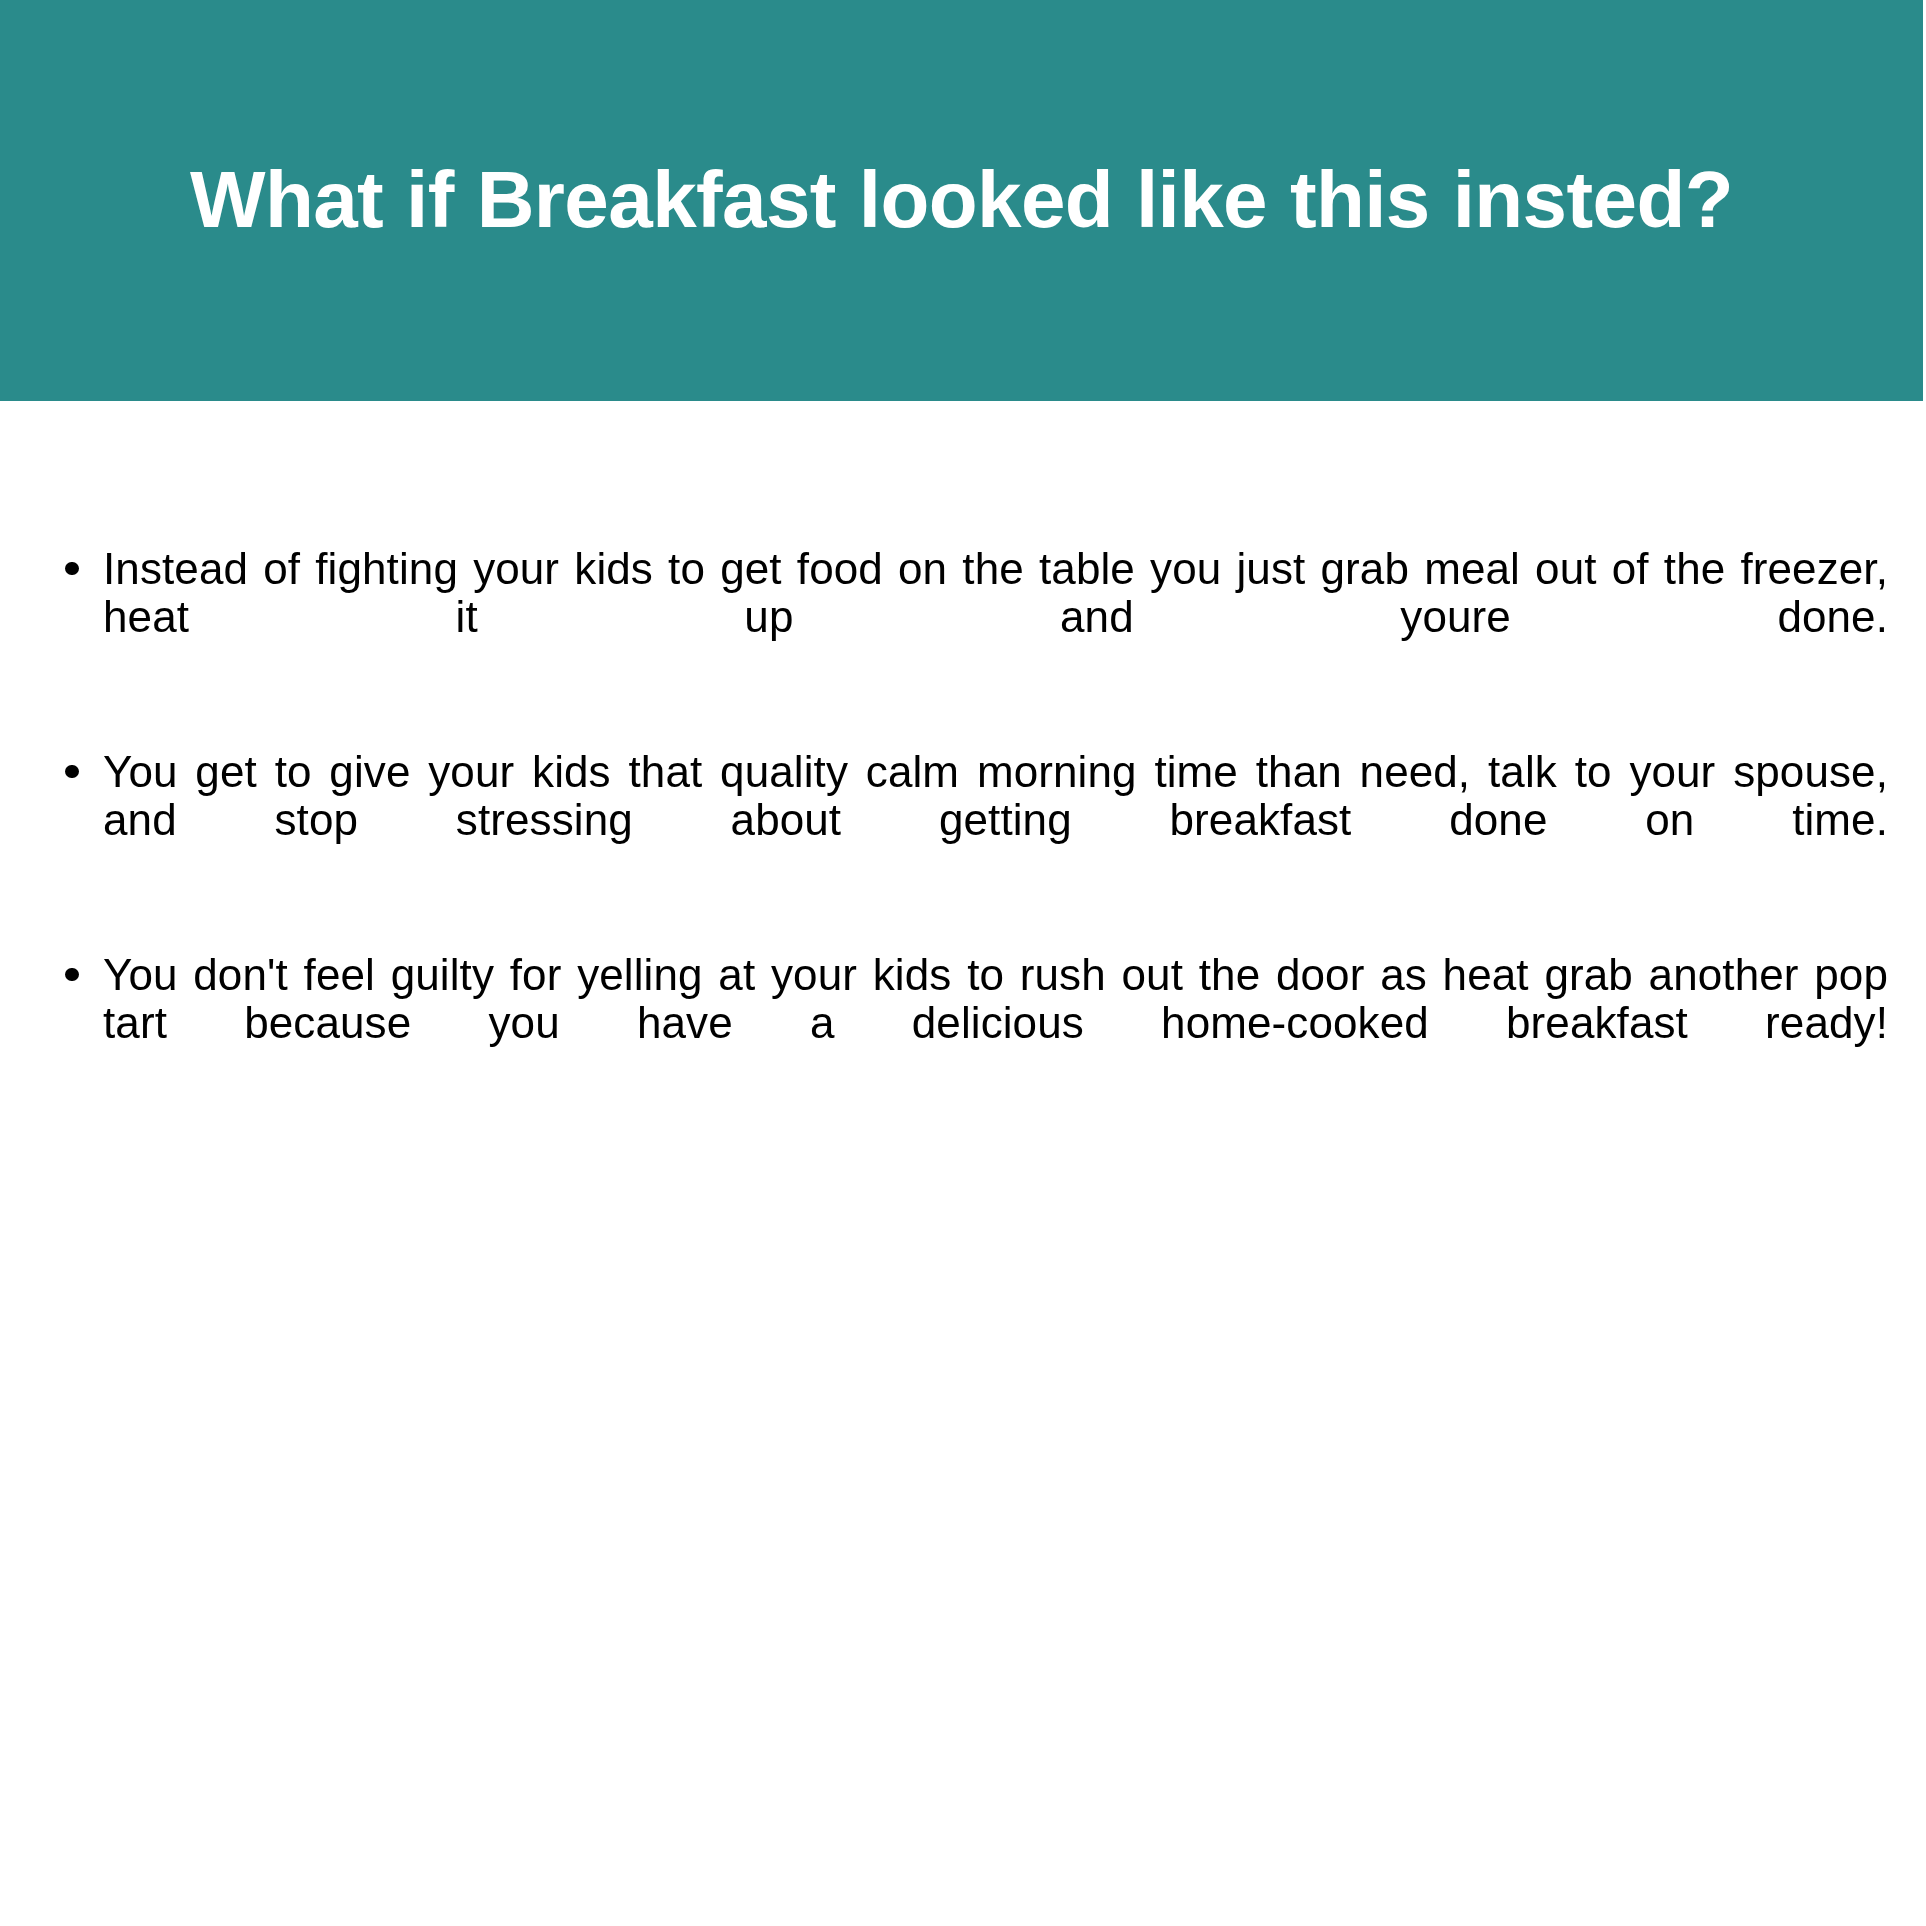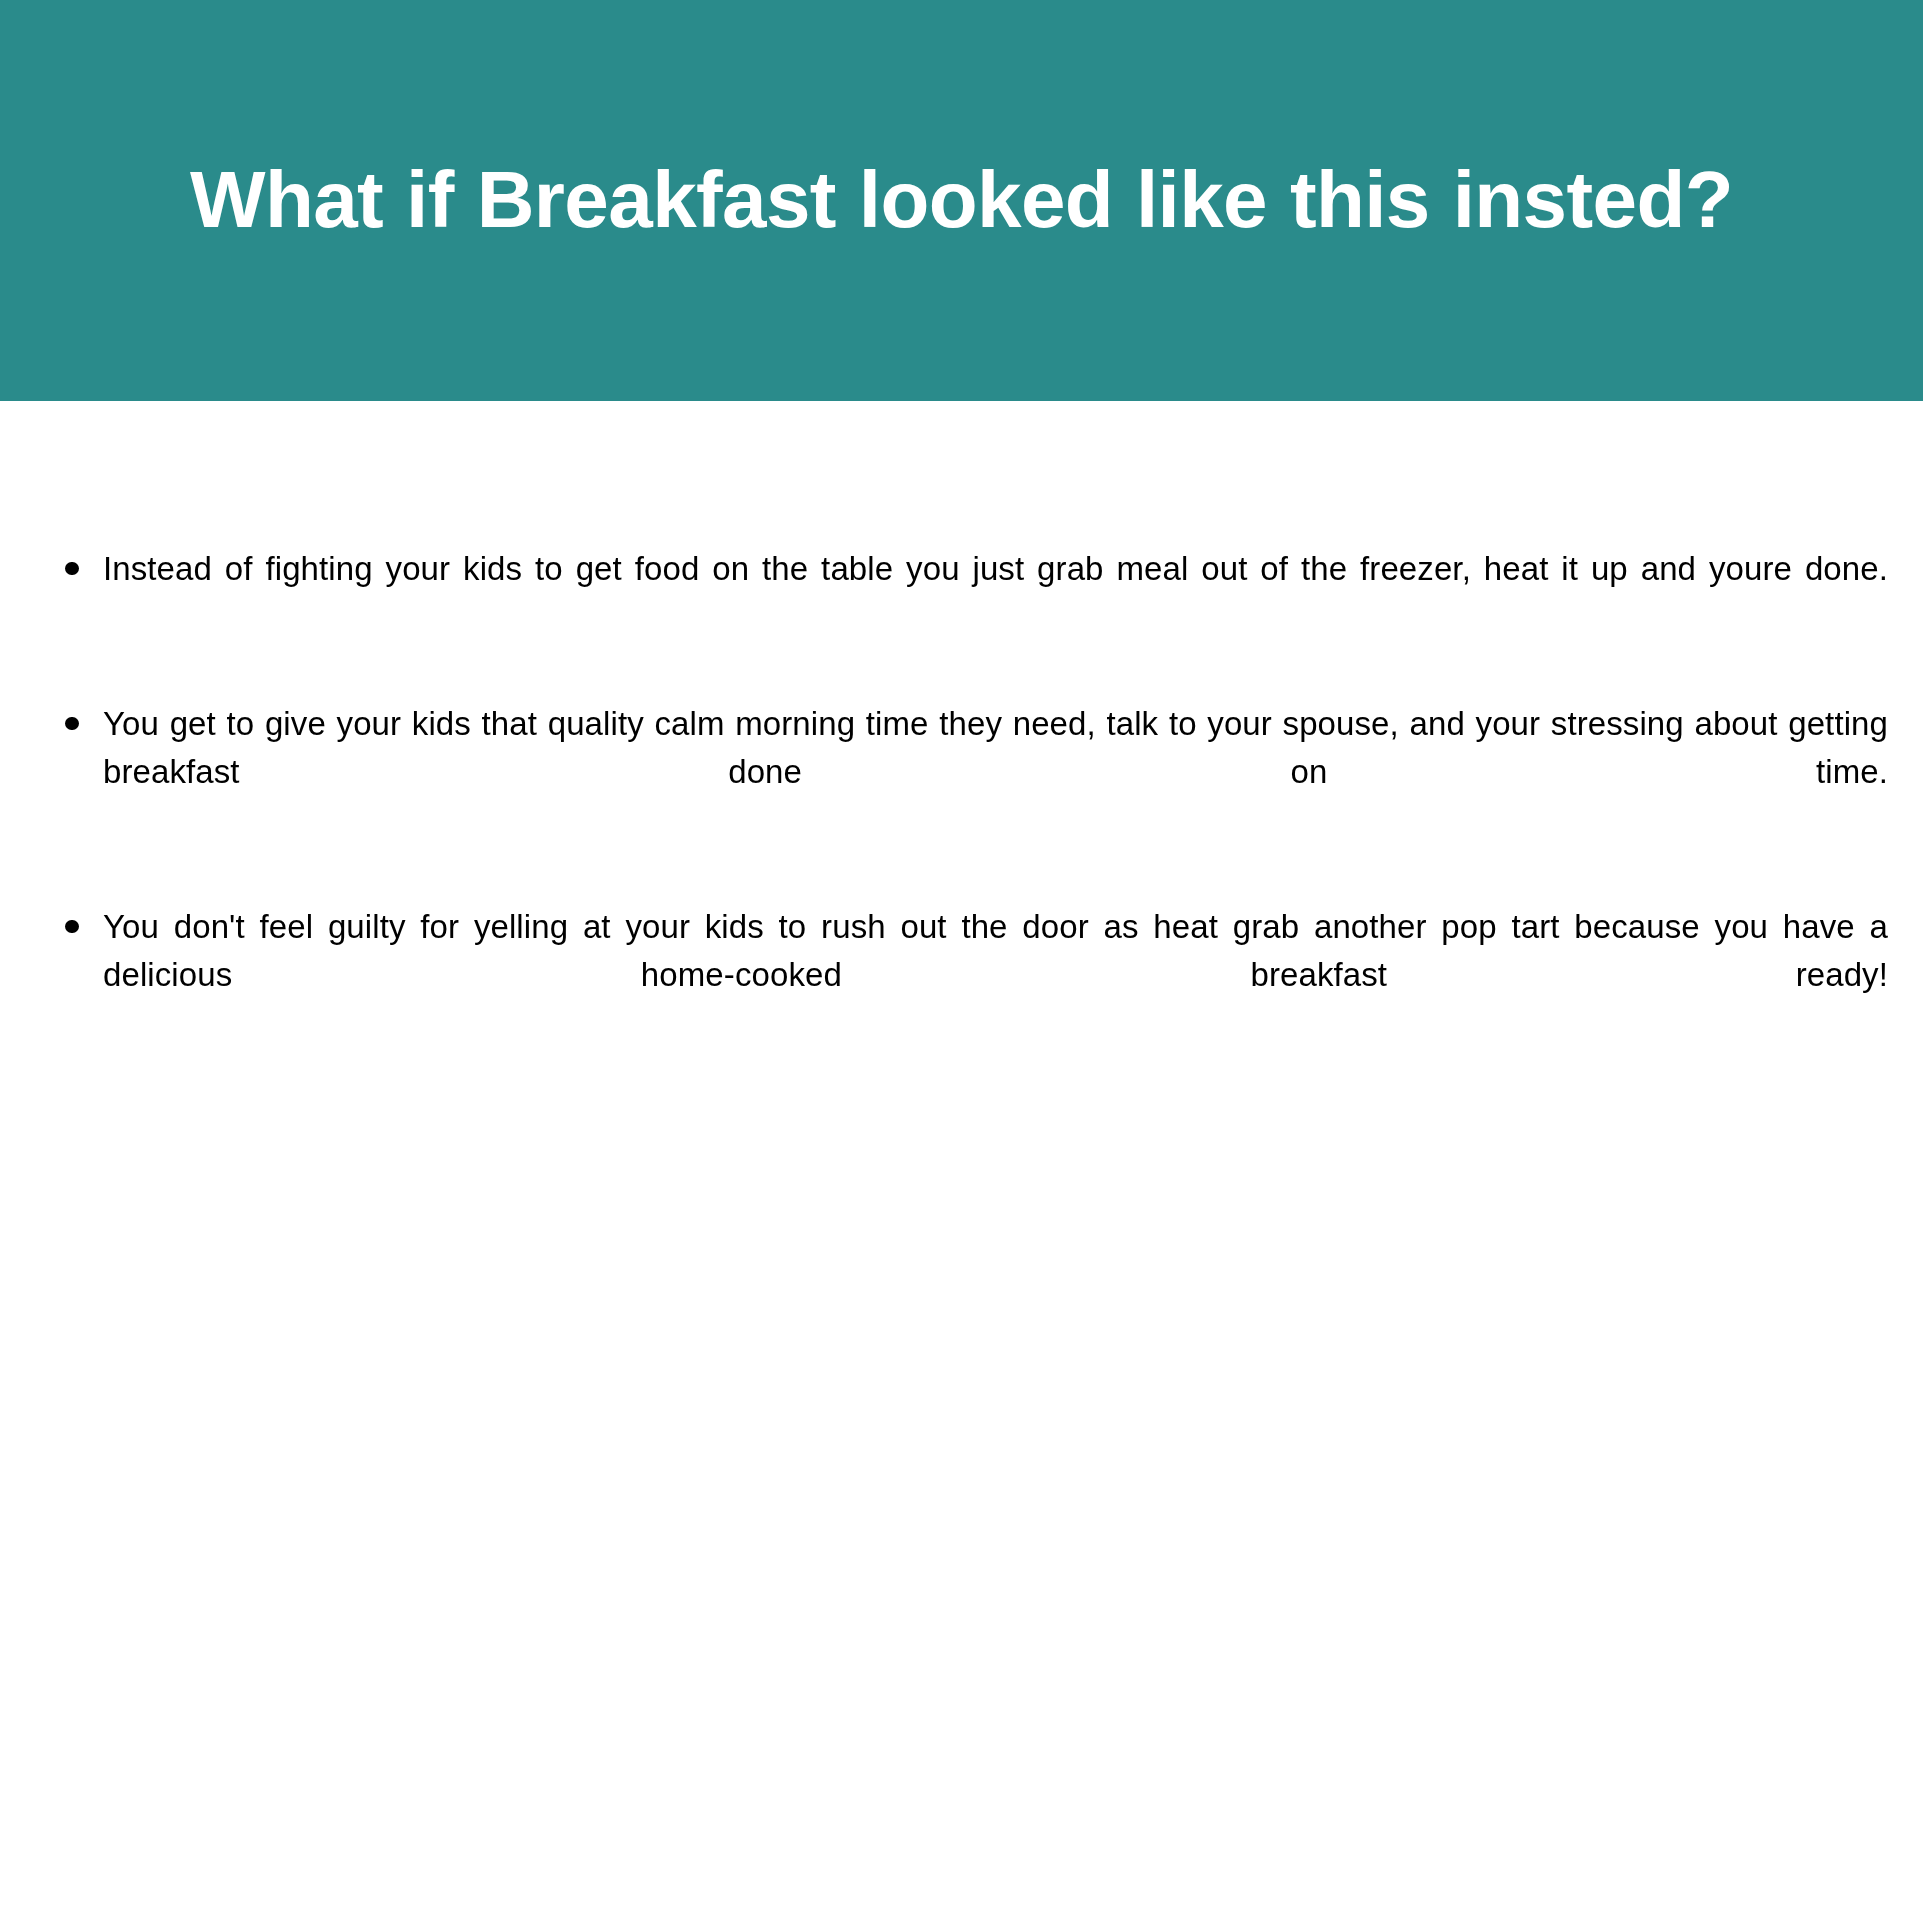--- a/index.html
+++ b/index.html
@@ -88,21 +88,21 @@
     height: 13.5px;
     border-radius: 50%;
     background: #000000;
   }
 
   .bullet-text {
     display: block;
     color: #000000;
     font-family: "Liberation Sans", "DejaVu Sans", sans-serif;
     font-weight: 400;
-    font-size: 33px;
+    font-size: 44px;
     line-height: 48px;
     text-align: justify;
     text-justify: inter-word;
     letter-spacing: 0.1px;
     hyphens: manual;
     word-spacing: 0.3px;
   }
 
   
   .bullet-text::after {
@@ -123,21 +123,21 @@
   <div class="body-area">
     <ul class="bullet-list">
 
       <li class="bullet-item">
         <span class="bullet-marker"></span>
         <span class="bullet-text">Instead of fighting your kids to get food on the table you just grab meal out of the freezer, heat it up and youre done.</span>
       </li>
 
       <li class="bullet-item">
         <span class="bullet-marker"></span>
-        <span class="bullet-text">You get to give your kids that quality calm morning time they need, talk to your spouse, and your stressing about getting breakfast done on time.</span>
+        <span class="bullet-text">You get to give your kids that quality calm morning time than need, talk to your spouse, and stop stressing about getting breakfast done on time.</span>
       </li>
 
 
       <li class="bullet-item">
         <span class="bullet-marker"></span>
         <span class="bullet-text">You don't feel guilty for yelling at your kids to rush out the door as heat grab another pop tart because you have a delicious home-cooked breakfast ready!</span>
       </li>
 
     </ul>
   </div>

